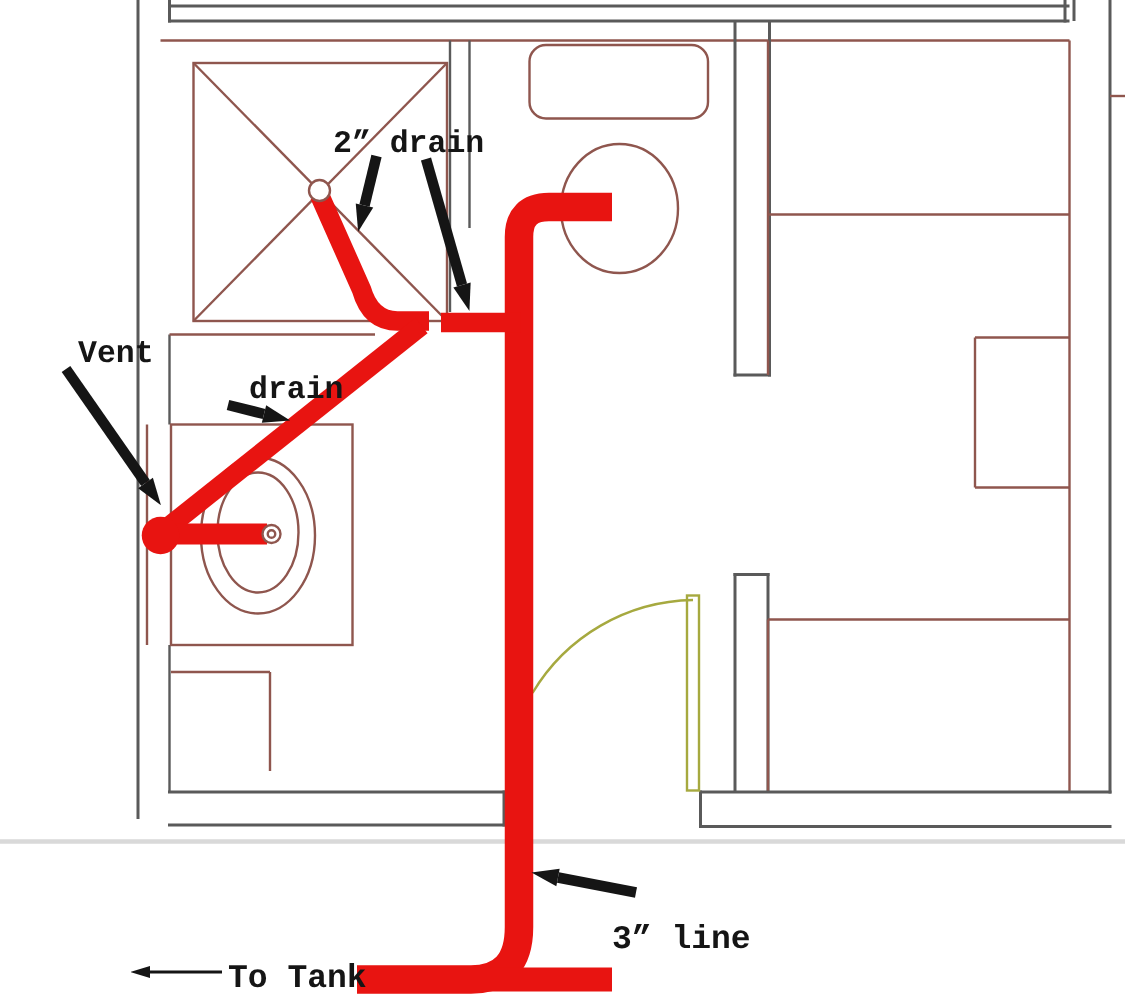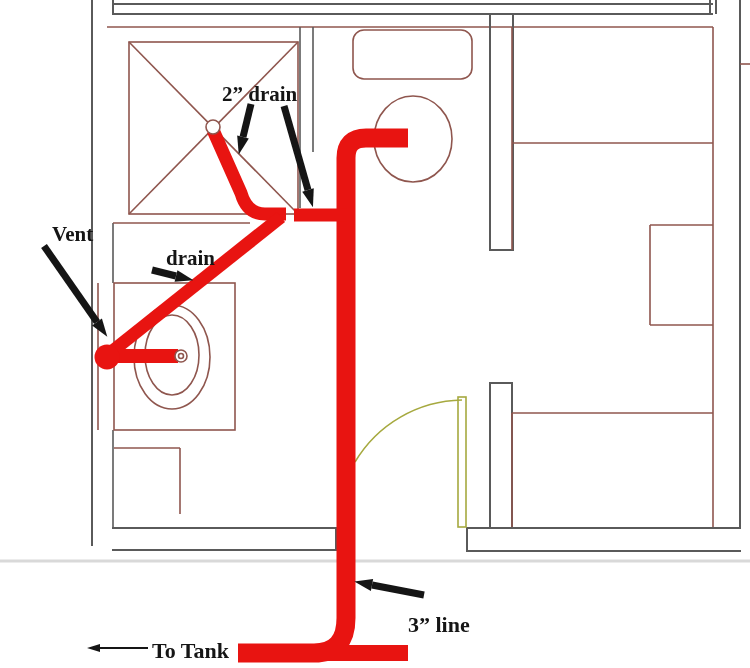--- a/index.html
+++ b/index.html
@@ -1,17 +1,17 @@
 <!DOCTYPE html>
 <html style="--pipe-red: #e81411; --plan-maroon: #8f564e; --wall-gray: #5a5a5a; --door-olive: #a6a93f; --ink-black: #151515; --faint-gray: #d9d9d9;"><head>
 <meta charset="utf-8">
 <style>
   html,body{margin:0;padding:0;background:#ffffff;}
   .stage{position:relative;width:750px;height:668px;background:#ffffff;overflow:hidden;
-         font-family:Liberation Serif, serif;}
+         font-family:Liberation Mono, monospace;}
   svg{display:block}
   
   .wall     {stroke:var(--wall-gray,#5a5a5a);stroke-width:2;fill:none;stroke-linecap:square;}
   .wallthin {stroke:var(--wall-gray,#5a5a5a);stroke-width:1.6;fill:none;}
   .plan     {stroke:var(--plan-maroon,#8f564e);stroke-width:1.6;fill:none;}
   .planfill {stroke:var(--plan-maroon,#8f564e);stroke-width:1.6;fill:#ffffff;}
   .door     {stroke:var(--door-olive,#a6a93f);stroke-width:1.6;fill:none;}
   .pipe     {stroke:var(--pipe-red,#e81411);fill:none;stroke-linecap:butt;}
   .pipefill {fill:var(--pipe-red,#e81411);stroke:none;}
   .arrow    {stroke:var(--ink-black,#151515);fill:none;}

